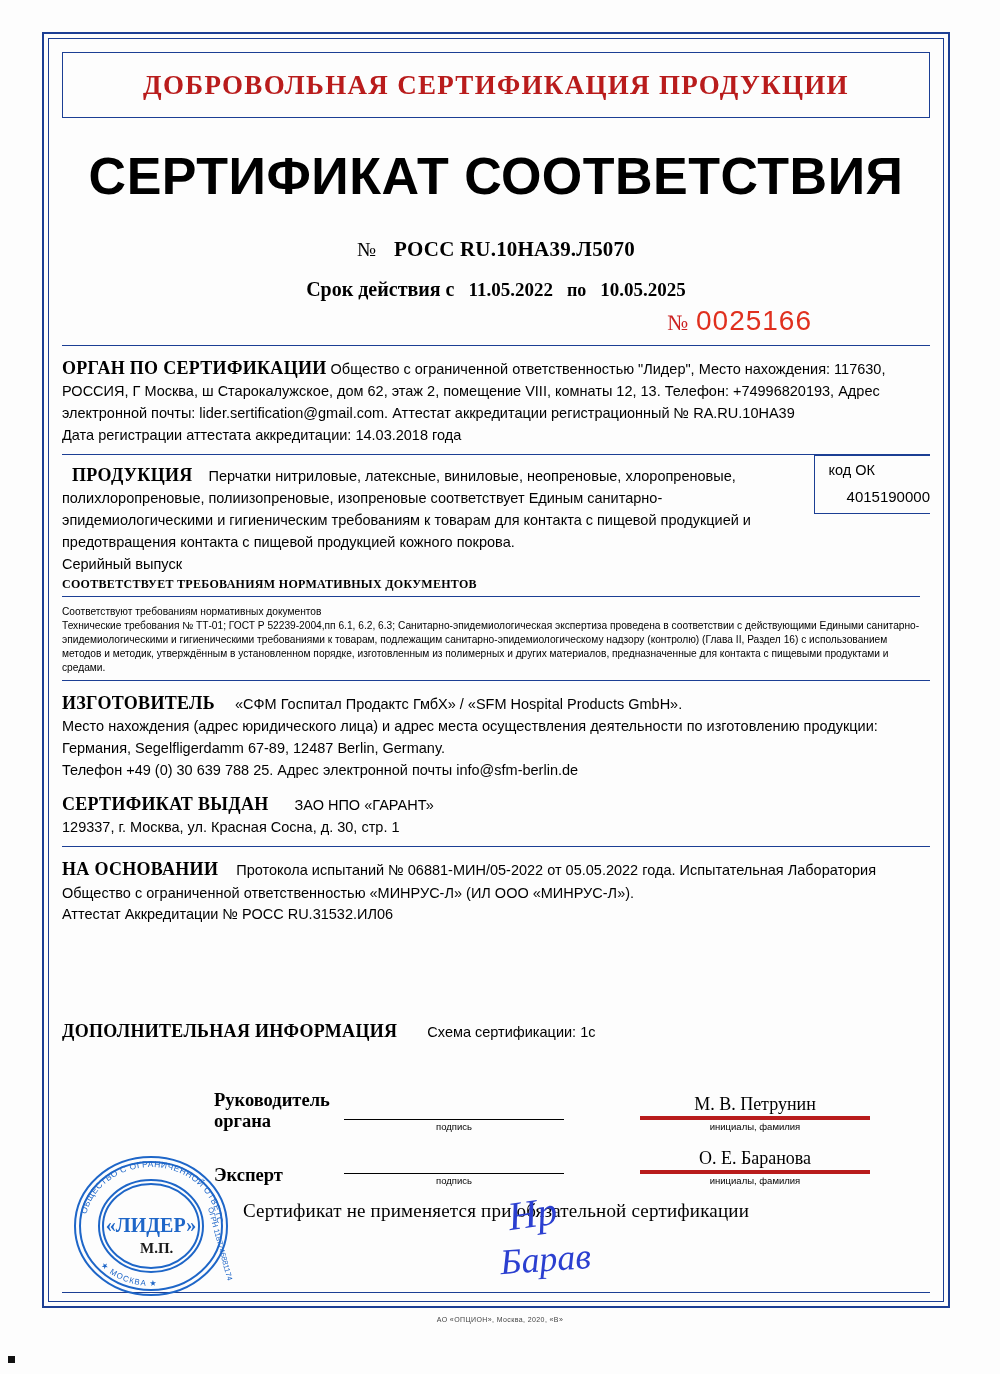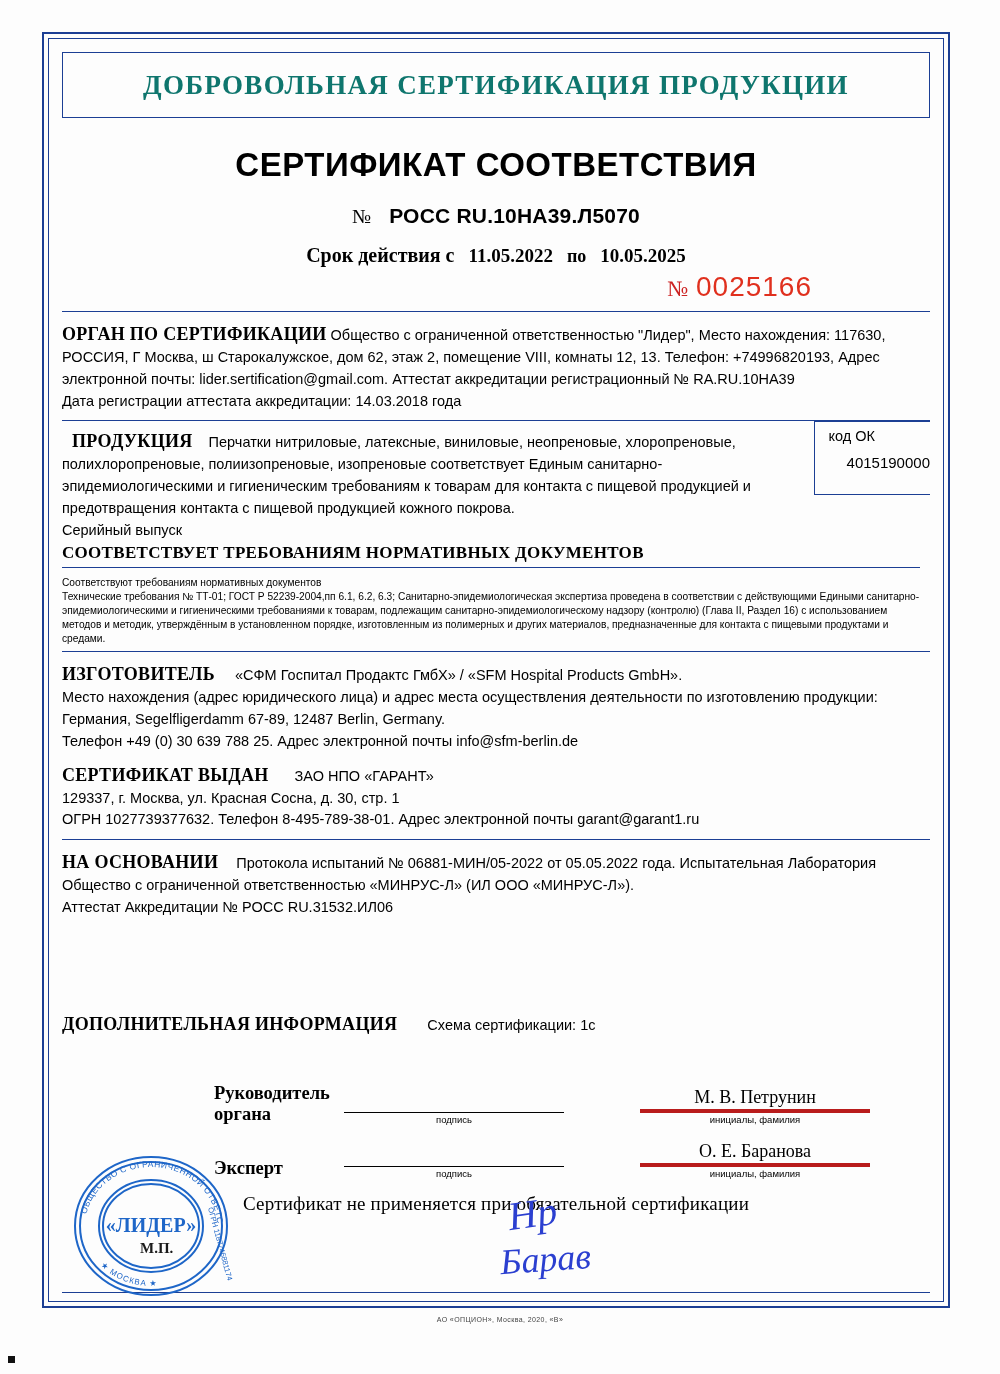--- a/index.html
+++ b/index.html
@@ -43,52 +43,53 @@
     box-sizing: border-box;
     display: flex;
     align-items: center;
     justify-content: center;
   }
   .title-box .t {
     font-family: "Liberation Serif", serif;
     font-weight: bold;
     font-size: 27px;
     letter-spacing: 1.3px;
-    color: #0f766e;
+    color: #b91c1c;
   }
   .content {
     position: absolute;
     left: 62px; top: 124px;
     width: 868px;
   }
   .main-title {
     text-align: center;
     font-family: "Liberation Sans", sans-serif;
     font-weight: bold;
-    font-size: 33px;
+    font-size: 52px;
     letter-spacing: 0.5px;
     margin-top: 22px;
     color: #000;
   }
   .num-row {
     display: flex;
     justify-content: center;
     align-items: baseline;
     margin-top: 20px;
     gap: 18px;
   }
   .num-sym {
     font-family: "Liberation Serif", serif;
     font-size: 20px;
   }
   .num-val {
-    font-family: Liberation Sans, sans-serif;
+    font-family: Liberation Serif, serif;
     font-weight: bold;
     font-size: 21px;
     letter-spacing: 0.2px;
+    margin-top: 11px;
   }
   .valid-row {
     display: flex;
     justify-content: center;
     align-items: baseline;
     margin-top: 16px;
     gap: 14px;
     font-family: "Liberation Serif", serif;
   }
   .valid-label { font-weight: bold; font-size: 20px; }
@@ -121,32 +122,32 @@
     margin-top: 9px;
     font-size: 14.5px;
     line-height: 1.45;
   }
   .sec-head {
     font-family: "Liberation Serif", serif;
     font-weight: bold;
     font-size: 18px;
     letter-spacing: 0.3px;
   }
-  .sec-head.small { font-size: 17px; }
+  .sec-head.small { font-size: 12px; }
   .body-text { font-size: 14.5px; line-height: 1.5; }
 
   .prod-wrap { display: flex; gap: 26px; }
   .prod-left { flex: 1 1 auto; padding-right: 10px; }
   .code-box {
     width: 196px;
     border-left: 1px solid #1c3f94;
     border-top: 1px solid #1c3f94;
     border-bottom: 1px solid #1c3f94;
     box-sizing: border-box;
-    padding: 6px 0 23px 14px;
+    padding: 6px 0 8px 14px;
     align-self: flex-start;
   }
   .code-box .lbl { font-size: 14.5px; }
   .code-box .val { font-size: 15px; margin-top: 10px; padding-left: 18px; }
 
   .norm-wrap { display: flex; }
   .norm-left { flex: 1 1 auto; padding-right: 10px; }
   .fine {
     font-size: 10.2px;
     line-height: 1.35;
@@ -341,21 +342,20 @@
       <span class="sec-head">ИЗГОТОВИТЕЛЬ</span>
       <span class="body-text" style="padding-left:16px;">«СФМ Госпитал Продактс ГмбХ» / «SFM Hospital Products GmbH».</span>
       <div class="body-text" style="white-space:pre-line;">Место нахождения (адрес юридического лица) и адрес места осуществления деятельности по изготовлению продукции: Германия, Segelfligerdamm 67-89, 12487 Berlin, Germany.
 Телефон +49 (0) 30 639 788 25. Адрес электронной почты  info@sfm-berlin.de</div>
     </div>
 
     <div class="sec">
       <span class="sec-head">СЕРТИФИКАТ ВЫДАН</span>
       <span class="body-text" style="padding-left:22px;">ЗАО НПО «ГАРАНТ»</span>
       <div class="body-text">129337, г. Москва, ул. Красная Сосна, д. 30, стр. 1</div>
-      <div class="body-text">ОГРН 1027739377632. Телефон 8-495-789-38-01. Адрес электронной почты  garant@garant1.ru</div>
     </div>
 
     <div class="hr" style="margin-top:8px;"></div>
 
     <div class="sec">
       <span class="sec-head">НА ОСНОВАНИИ</span>
       <span class="body-text" style="padding-left:14px;">Протокола испытаний № 06881-МИН/05-2022 от 05.05.2022 года. Испытательная Лаборатория  Общество с ограниченной ответственностью «МИНРУС-Л» (ИЛ ООО «МИНРУС-Л»).</span>
       <div class="body-text">Аттестат Аккредитации № РОСС RU.31532.ИЛ06</div>
     </div>
 

